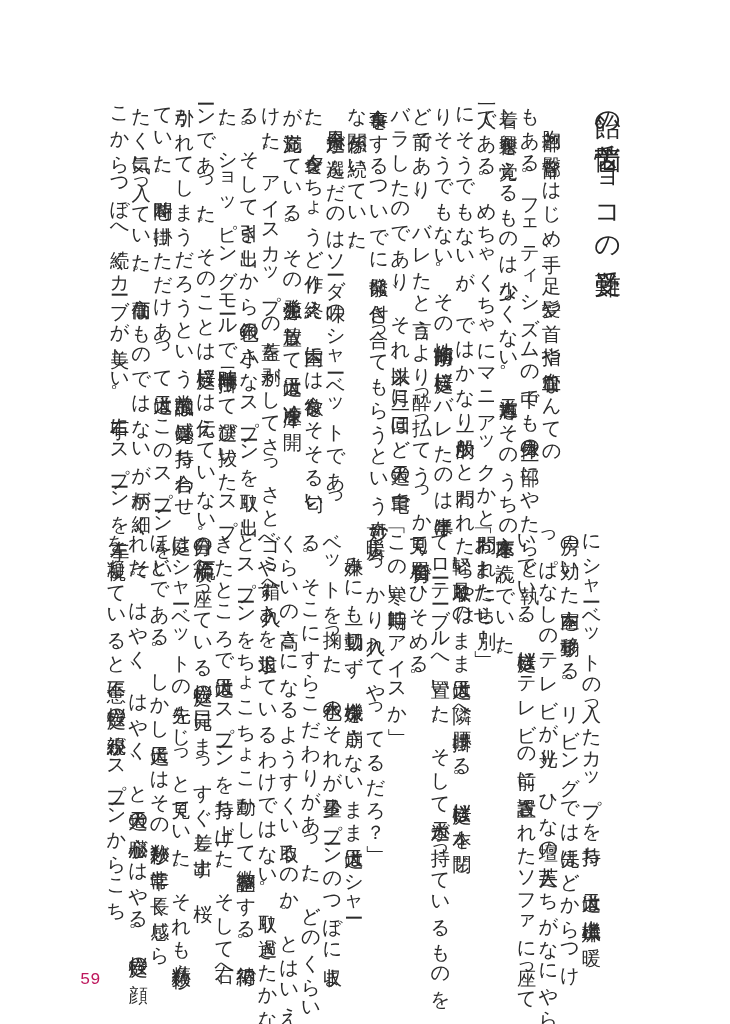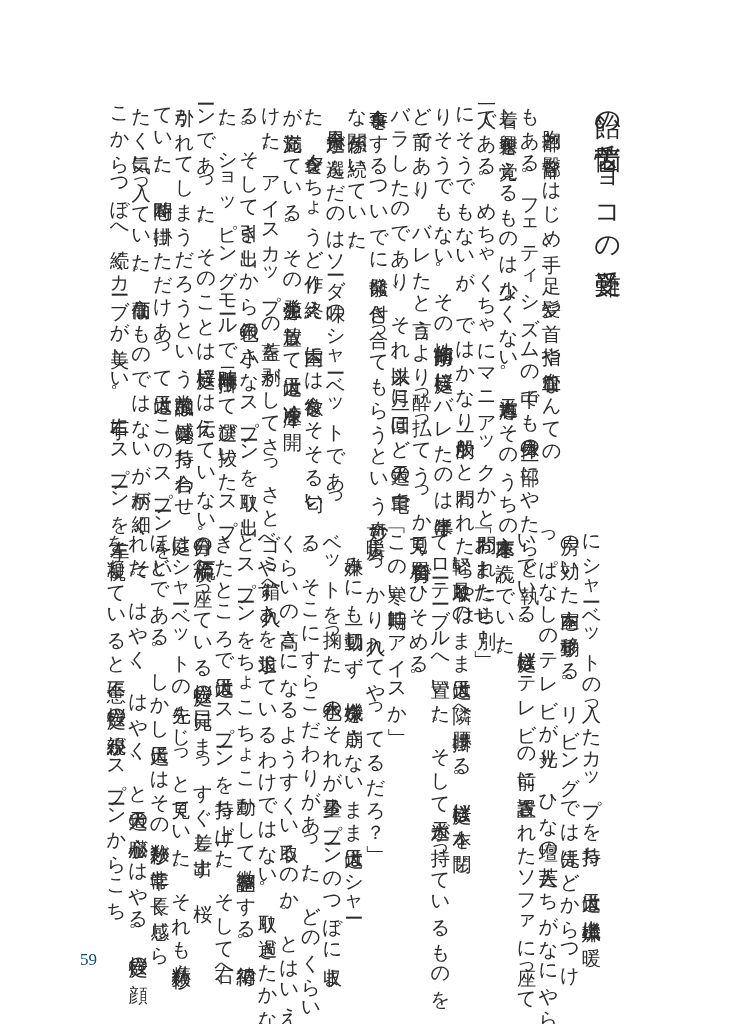--- a/index.html
+++ b/index.html
@@ -13,22 +13,22 @@
   }
   .block {
     position:absolute; writing-mode:vertical-rl;
     font-size:19.3px; line-height:21.6px; letter-spacing:1.6px; color:#2b2b2b;
     white-space:pre;
   }
   .block-top { right:168px; top:94px; height:410px; }
   .block-bottom { right:128px; top:521px; height:420px; }
   .col { display:block; }
   .page-number {
-    position:absolute; left:80px; top:950px; font-size:17px;
-    font-family:Liberation Serif, serif; color:#0c4a6e;
+    position:absolute; left:80px; top:970px; font-size:17px;
+    font-family:Liberation Mono, monospace; color:#be185d;
   }
 </style>
 </head>
 <body>
 
 <div class="page">
   <div class="title">飴の苦悩チョコの受難</div>
 
   <div class="block block-top" id="top-block"><span class="col">　胸部と臀部をはじめ手、足、髪や首、指や血管なんての</span><span class="col">もある。フェティシズムの中でも身体の一部にやたらと執</span><span class="col">着し興奮を覚えるものは少なくない。天道輝もそのうちの</span><span class="col">一人である。めちゃくちゃにマニアックかと問われたら別</span><span class="col">にそうでもないが、ではかなり一般的かと問われたらやは</span><span class="col">りそうでもない。その性的指向が桜庭にバレたのは半年ほ</span><span class="col">ど前であり、バレたと言うより酔っ払ってうっかり自分で</span><span class="col">バラしたのであり、それ以来、月に一回ほど天道の自宅で</span><span class="col">食事をするついでに発散に付き合ってもらうという奇妙</span><span class="col">な関係が続いていた。</span><span class="col">　今日天道が選んだのはソーダ味のシャーベットであっ</span><span class="col">た。夕食をちょうど作り終え、室内には食欲をそそる匂い</span><span class="col">が充満している。その発生源を放置して天道は冷凍庫を開</span><span class="col">けた。アイスカップの蓋を剥がしてさっさとゴミ箱へ入れ</span><span class="col">る。そして引き出しから銀色の小さなスプーンを取り出し</span><span class="col">た。ショッピングモールで二時間半掛けて選び抜いたスプ</span><span class="col">ーンであった。そのことは桜庭には伝えていない。流石に</span><span class="col">引かれてしまうだろうという常識的な感覚は持ち合わせ</span><span class="col">ていた。時間を掛けただけあって天道はこのスプーンをい</span><span class="col">たく気に入っていた。高価なものではないが柄が細く、そ</span><span class="col">こからつぼへ続くカーブが美しい。右手にスプーンを左手</span></div>
   <div class="block block-bottom" id="bottom-block"><span class="col">にシャーベットの入ったカップを持ち、天道は上機嫌に暖</span><span class="col">房の効いた室内を移動する。リビングでは先ほどからつけ</span><span class="col">っぱなしのテレビが光り、ひな壇の芸人たちがなにやら騒</span><span class="col">いでいる。桜庭はテレビの前に設置されたソファに座って</span><span class="col">文庫本を読んでいた。</span><span class="col">「おまたせ！」</span><span class="col">　軽い足取りのまま天道は隣へ腰掛ける。桜庭は本を閉じ</span><span class="col">てローテーブルへ置いた。そして天道が持っているものを</span><span class="col">見て眉をひそめる。</span><span class="col">「この寒い時期にアイスか」</span><span class="col">「暖房しっかり入れてやってるだろ？」</span><span class="col">　嫌みにも一切動じず、機嫌を崩さないまま天道はシャー</span><span class="col">ベットを掬った。水色のそれが少量スプーンのつぼに収ま</span><span class="col">る。そこにすらこだわりがあった。どのくらいの量をどの</span><span class="col">くらいの高さになるようすくい取るのか。とはいえ別に食</span><span class="col">べやすさを追求しているわけではない。取り過ぎたかな、</span><span class="col">とスプーンをちょこちょこ動かして微調整をする。納得で</span><span class="col">きたところで天道はスプーンを持ち上げた。そして右へ、</span><span class="col">自分の横へ座っている桜庭の口元にまっすぐ差し出す。桜</span><span class="col">庭はシャーベットの先をじっと見ていた。それも精々数秒</span><span class="col">ほどである。しかし天道にはその数秒が非常に長く感じら</span><span class="col">れた。はやく、はやく、と天道の心臓がはやる。桜庭の顔</span><span class="col">を凝視していると不意に桜庭の視線がスプーンからこち</span></div>

